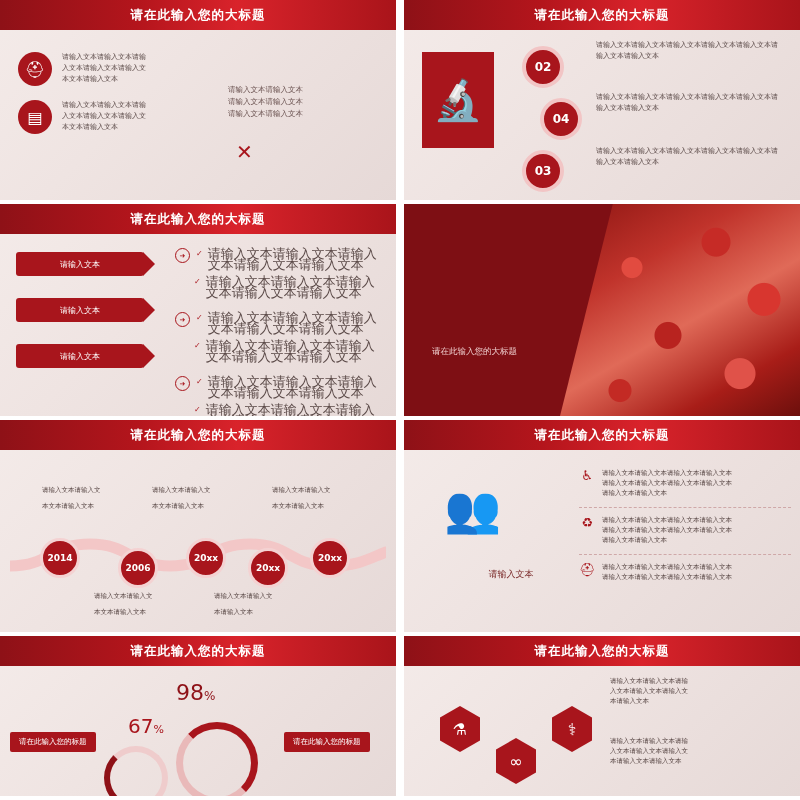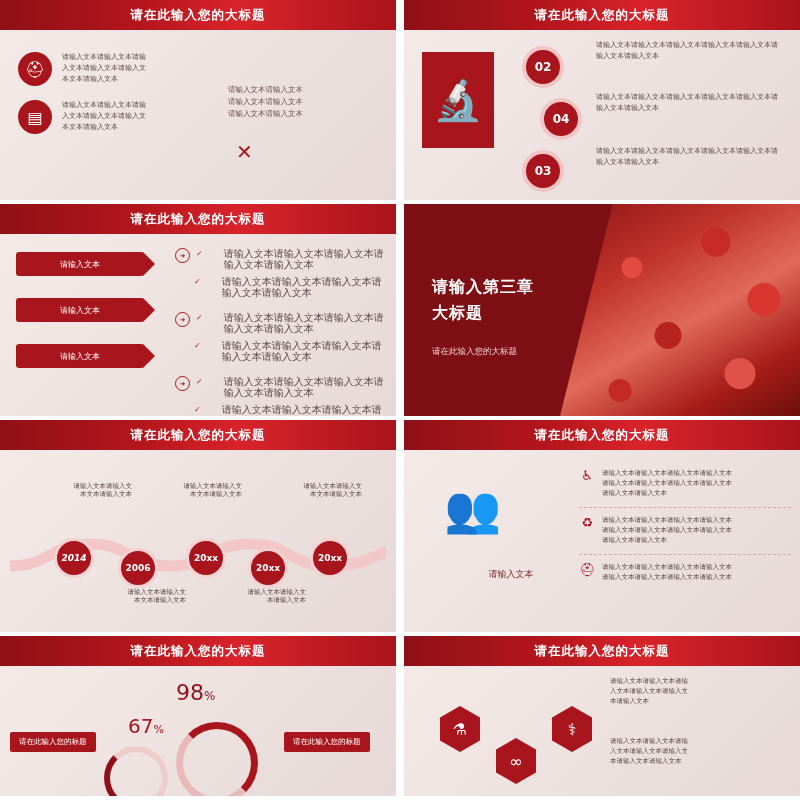--- a/index.html
+++ b/index.html
@@ -74,21 +74,21 @@
     margin-bottom:22px;border-radius:3px;
   }
   .arrow-btn:after{
     content:"";position:absolute;right:-11px;top:0;
     border-top:12px solid transparent;border-bottom:12px solid transparent;
     border-left:12px solid #a8151c;
   }
   .s3-right{position:absolute;left:175px;top:44px;width:210px;}
   .s3-item{display:flex;align-items:flex-start;margin-bottom:14px;}
   .chk{color:#a8151c;font-size:8px;margin-right:5px;margin-top:1px;}
-  .s3-txt{font-size:10px;line-height:11px;color:#5b4a48;margin-left:16px;}
+  .s3-txt{font-size:13px;line-height:11px;color:#5b4a48;}
   .circ-arrow{
     width:13px;height:13px;border-radius:50%;border:1px solid #a8151c;
     color:#a8151c;font-size:7px;display:flex;align-items:center;justify-content:center;
     margin-right:6px;flex:0 0 auto;
   }
 
   
   .s4{
     background:#7e0f14;
     position:relative;overflow:hidden;
@@ -116,21 +116,21 @@
   
   .tl-wave{
     position:absolute;left:10px;top:118px;width:376px;height:40px;
   }
   .tl-node{
     position:absolute;width:34px;height:34px;border-radius:50%;
     background:#a8151c;color:#fff;font-size:9px;font-weight:bold;
     display:flex;align-items:center;justify-content:center;
     border:3px solid #f4d2d2;
   }
-  .tl-txt{position:absolute;font-size:6.5px;line-height:8px;color:#5b4a48;width:78px;text-align:right;}
+  .tl-txt{position:absolute;font-size:6.5px;line-height:16px;color:#5b4a48;width:78px;text-align:left;}
 
   
   .team-icon{
     position:absolute;left:40px;top:62px;color:#a8151c;font-size:46px;
   }
   .team-cap{position:absolute;left:42px;top:148px;font-size:9px;color:#7b2b2b;width:130px;text-align:center;}
   .s6-list{position:absolute;left:175px;top:48px;width:212px;}
   .s6-item{display:flex;align-items:flex-start;margin-bottom:9px;}
   .s6-ic{color:#a8151c;font-size:13px;margin-right:7px;width:16px;text-align:center;flex:0 0 auto;}
   .s6-tx{font-size:6.5px;line-height:10px;color:#5b4a48;}
@@ -242,42 +242,38 @@
       </div>
       <div class="s3-item" style="margin-top:-8px;margin-left:19px;">
         <span class="chk">✓</span>
         <span class="s3-txt">请输入文本请输入文本请输入文本请输入文本请输入文本</span>
       </div>
     </div>
   </div>
 
   <div class="slide s4">
     <div class="s4-photo"></div>
-    <div class="s4-title">
-      <div>请输入第三章</div>
-      <div>大标题</div>
-    </div>
     <div class="s4-sub">请在此输入您的大标题</div>
   </div>
 
   <div class="slide">
     <div class="bar">请在此输入您的大标题</div>
 
     <div class="tl-txt" style="left: 42px; top: 62px; width: 90px; white-space: pre-line;" style2="">请输入文本请输入文
 本文本请输入文本</div>
     <div class="tl-txt" style="left: 152px; top: 62px; width: 90px; white-space: pre-line;">请输入文本请输入文
 本文本请输入文本</div>
     <div class="tl-txt" style="left: 272px; top: 62px; width: 90px; white-space: pre-line;">请输入文本请输入文
 本文本请输入文本</div>
 
     <svg class="tl-wave" viewBox="0 0 376 40">
       <path d="M0,28 C40,28 40,6 80,6 C120,6 120,28 160,28 C200,28 200,6 240,6 C280,6 280,28 320,28 C350,28 360,20 376,14" fill="none" stroke="#f3c7c7" stroke-width="11" stroke-linecap="round"></path>
     </svg>
 
-    <div class="tl-node" style="left:54px;top:118px;font-style:italic;">2014</div>
+    <div class="tl-node" style="left:40px;top:118px;">2014</div>
     <div class="tl-node" style="left:118px;top:128px;">2006</div>
     <div class="tl-node" style="left:186px;top:118px;">20xx</div>
     <div class="tl-node" style="left:248px;top:128px;">20xx</div>
     <div class="tl-node" style="left:310px;top:118px;">20xx</div>
 
     <div class="tl-txt" style="left: 94px; top: 168px; width: 92px; white-space: pre-line;">请输入文本请输入文
 本文本请输入文本</div>
     <div class="tl-txt" style="left: 214px; top: 168px; width: 92px; white-space: pre-line;">请输入文本请输入文
 本请输入文本</div>
   </div>

